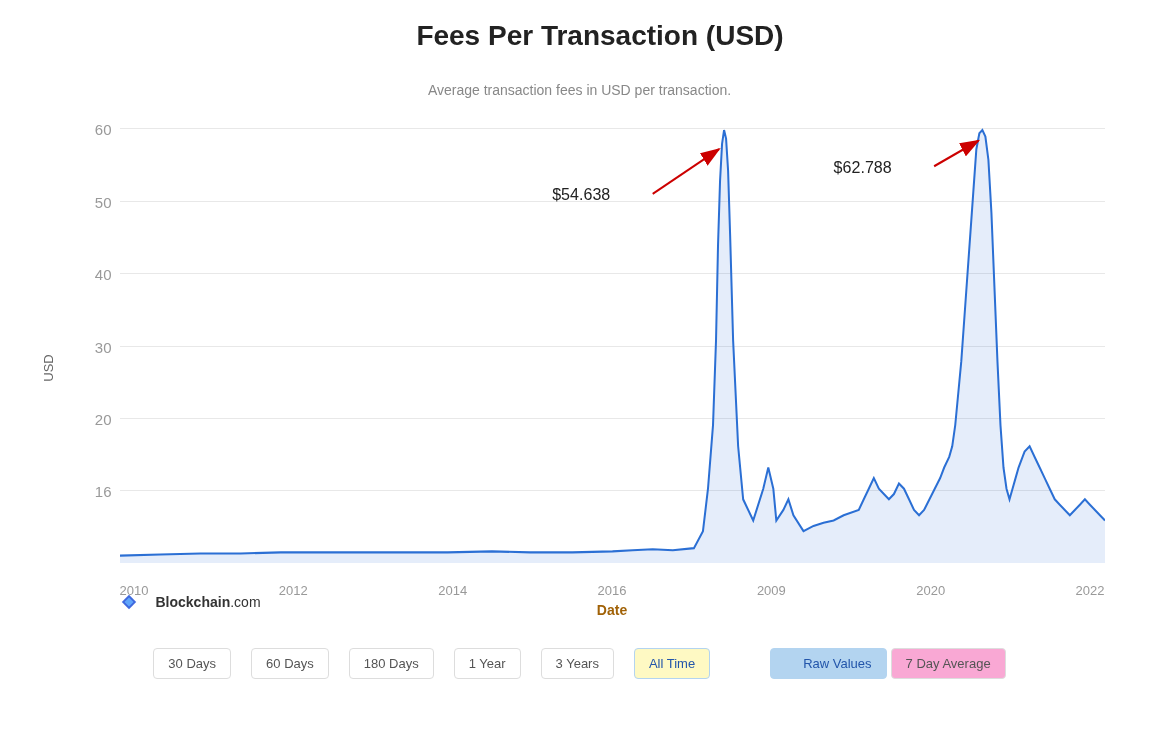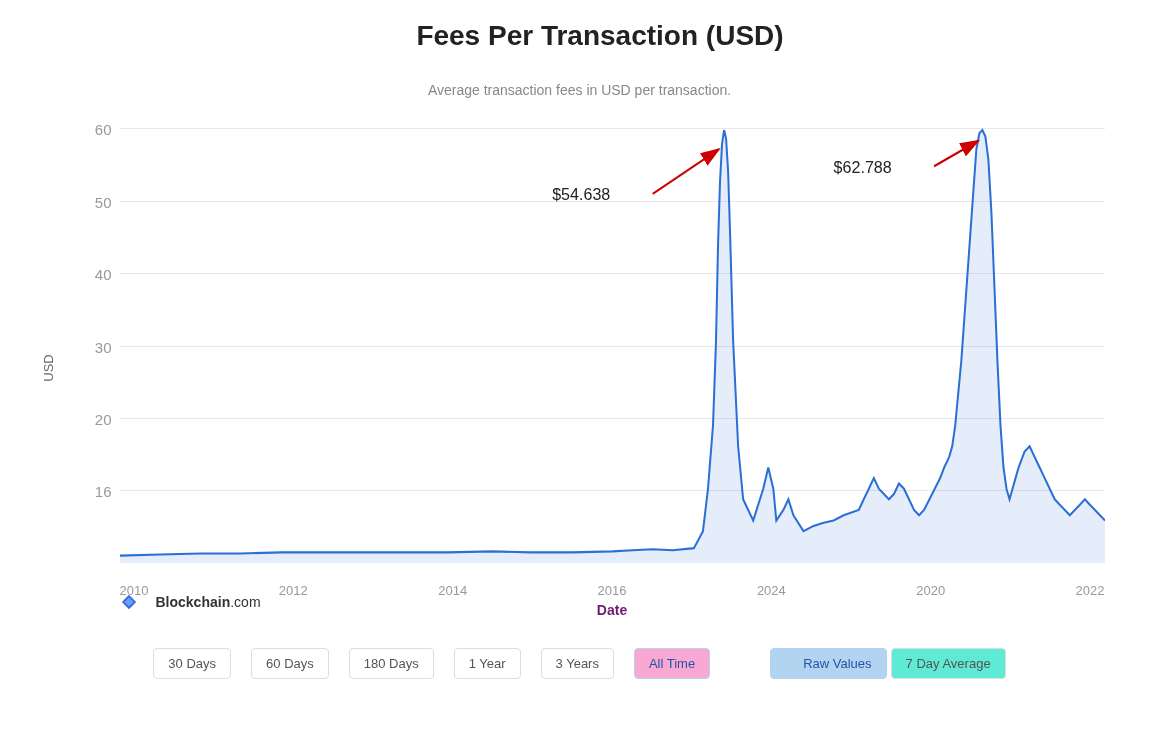--- a/index.html
+++ b/index.html
@@ -87,21 +87,21 @@
       text-align: right;
     }
 
     .x-axis-label {
       position: absolute;
       bottom: -55px;
       left: 50%;
       transform: translateX(-50%);
       font-size: 14px;
       font-weight: 600;
-      color: #701a75;
+      color: #a16207;
     }
 
     svg.chart-svg {
       position: absolute;
       left: 0; top: 0;
       width: 100%; height: 100%;
       overflow: visible;
     }
 
     .blockchain-logo {
@@ -140,34 +140,34 @@
       border: 1px solid #ddd;
       background: #fff;
       color: #555;
       padding: 7px 14px;
       border-radius: 4px;
       font-size: 13px;
       cursor: pointer;
     }
 
     .time-btn.active {
-      background: #f9a8d4;
+      background: #fef9c3;
       border-color: #b3d4f0;
       color: #2255aa;
       font-weight: 500;
     }
 
     .avg-buttons {
       display: flex;
       gap: 4px;
     }
 
     .avg-btn {
       border: 1px solid #ddd;
-      background: #5eead4;
+      background: #f9a8d4;
       color: #555;
       padding: 7px 14px;
       border-radius: 4px;
       font-size: 13px;
       cursor: pointer;
     }
 
     .avg-btn.active {
       background: #b3d4f0;
       border-color: #b3d4f0;
@@ -275,21 +275,21 @@
           <polygon points="0 0, 10 3.5, 0 7" fill="#cc0000"></polygon>
         </marker>
       </defs>
     </svg>
 
     <div class="x-axis">
       <span class="x-tick">2010</span>
       <span class="x-tick">2012</span>
       <span class="x-tick">2014</span>
       <span class="x-tick">2016</span>
-      <span class="x-tick">2024</span>
+      <span class="x-tick">2009</span>
       <span class="x-tick">2020</span>
       <span class="x-tick">2022</span>
     </div>
 
     <div class="x-axis-label">Date</div>
 
     <div class="blockchain-logo">
       <svg class="logo-diamond" viewBox="0 0 20 20">
         <polygon points="10,2 18,10 10,18 2,10" fill="#1d4ed8" opacity="0.85"></polygon>
         <polygon points="10,5 15,10 10,15 5,10" fill="#60a5fa"></polygon>

